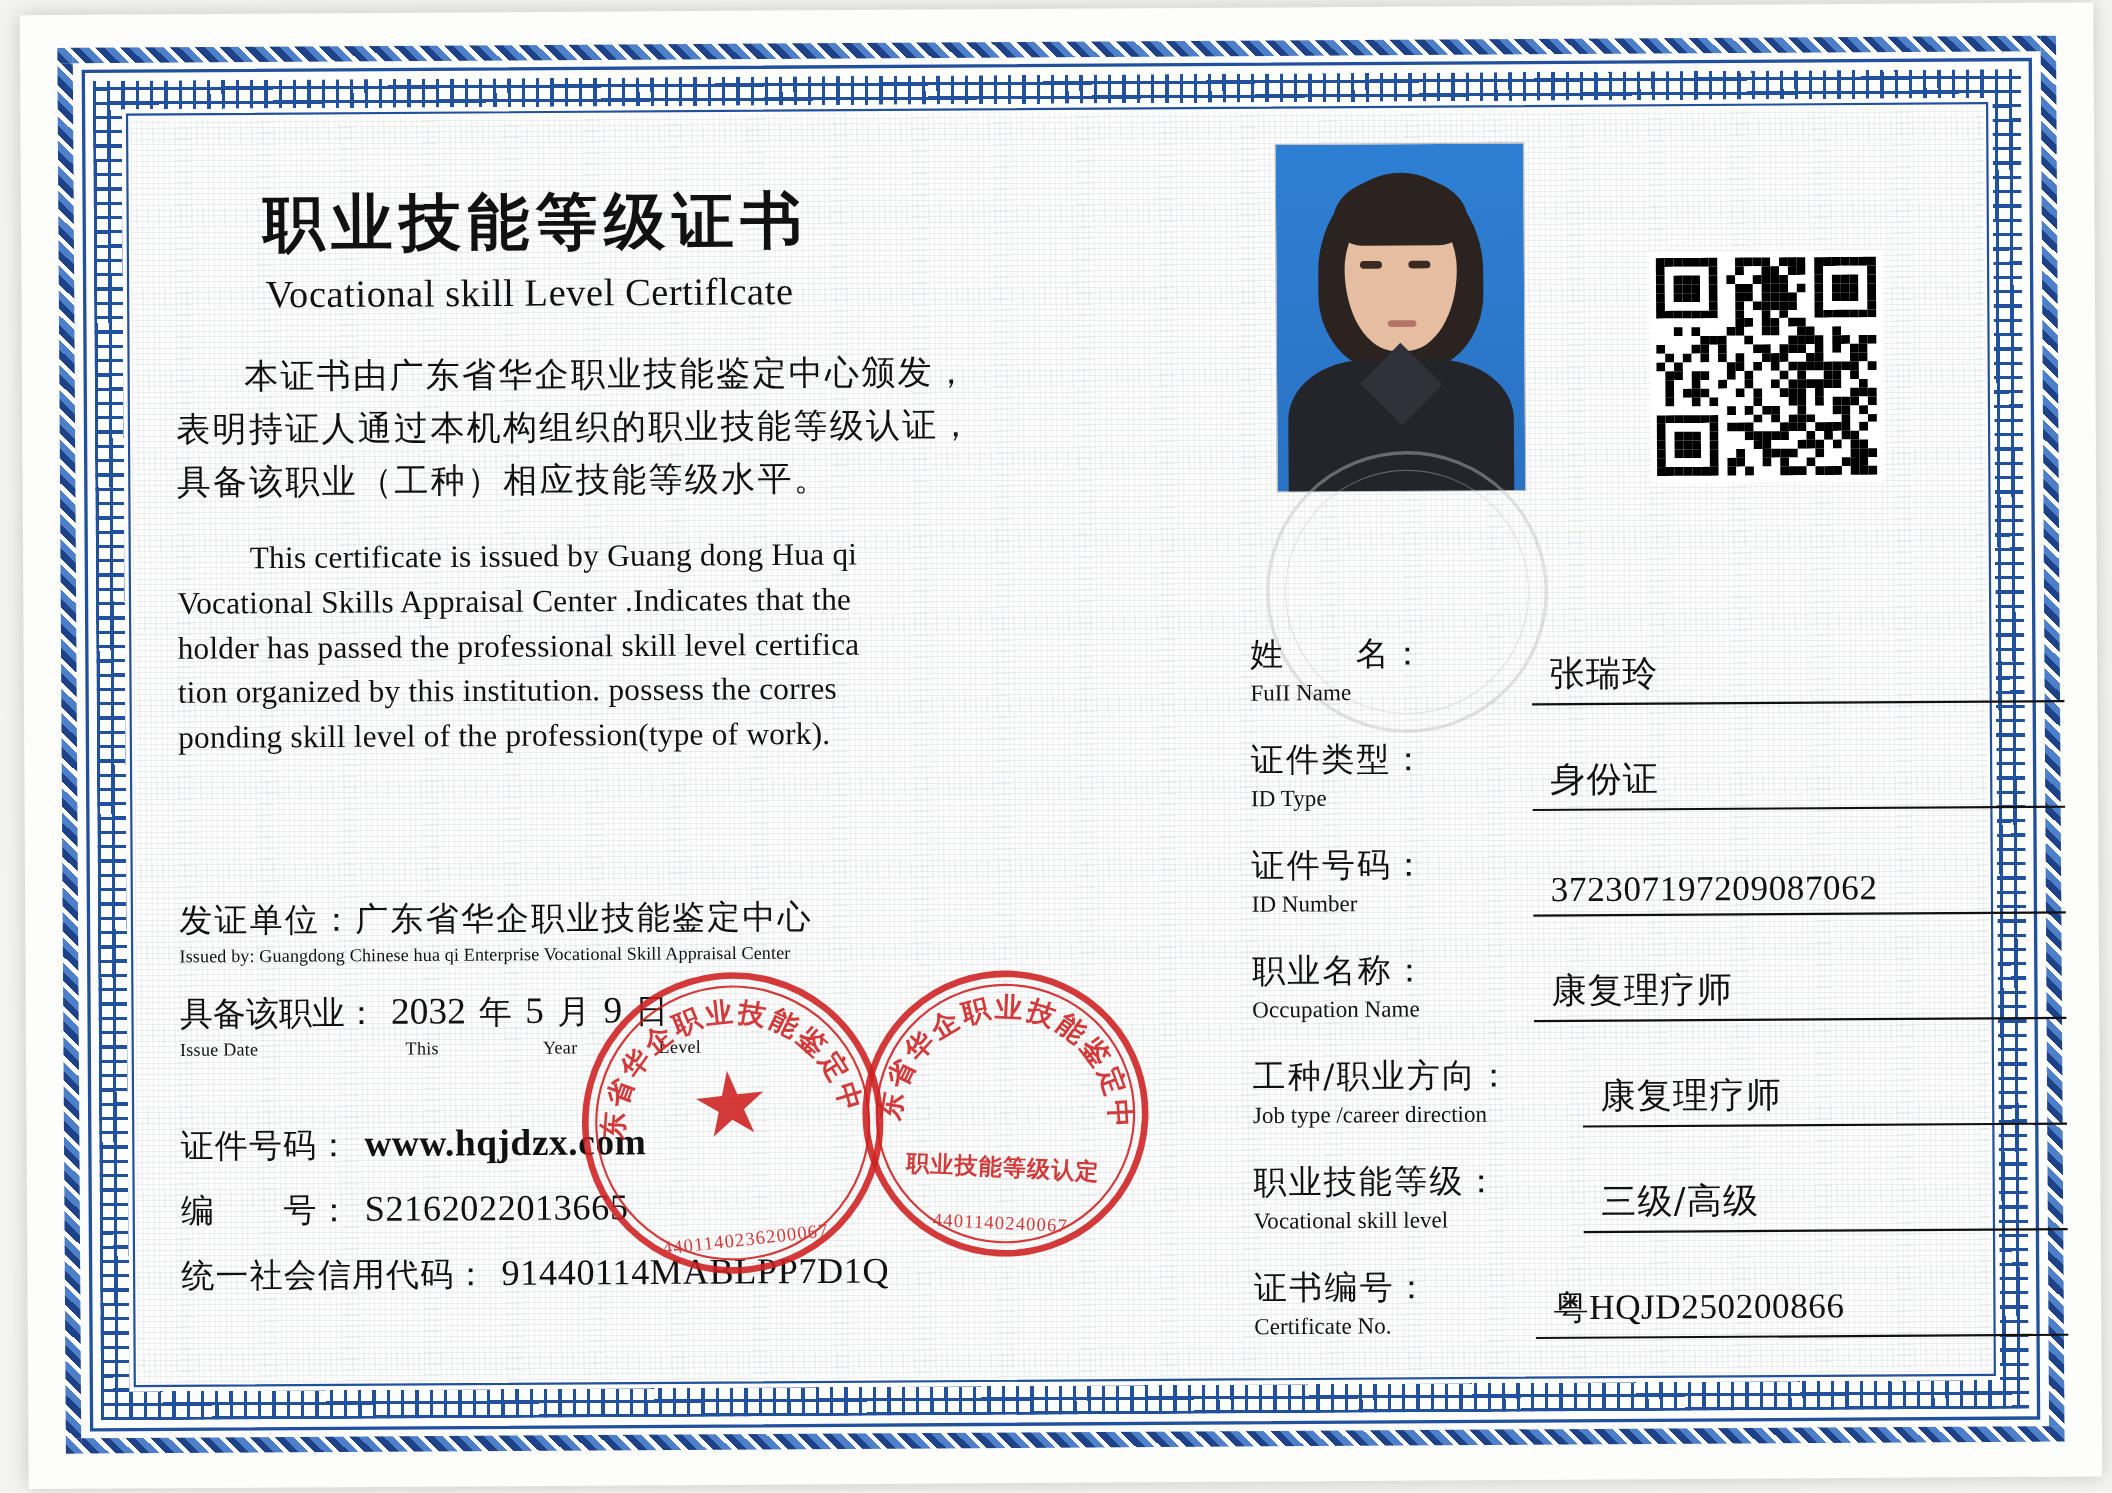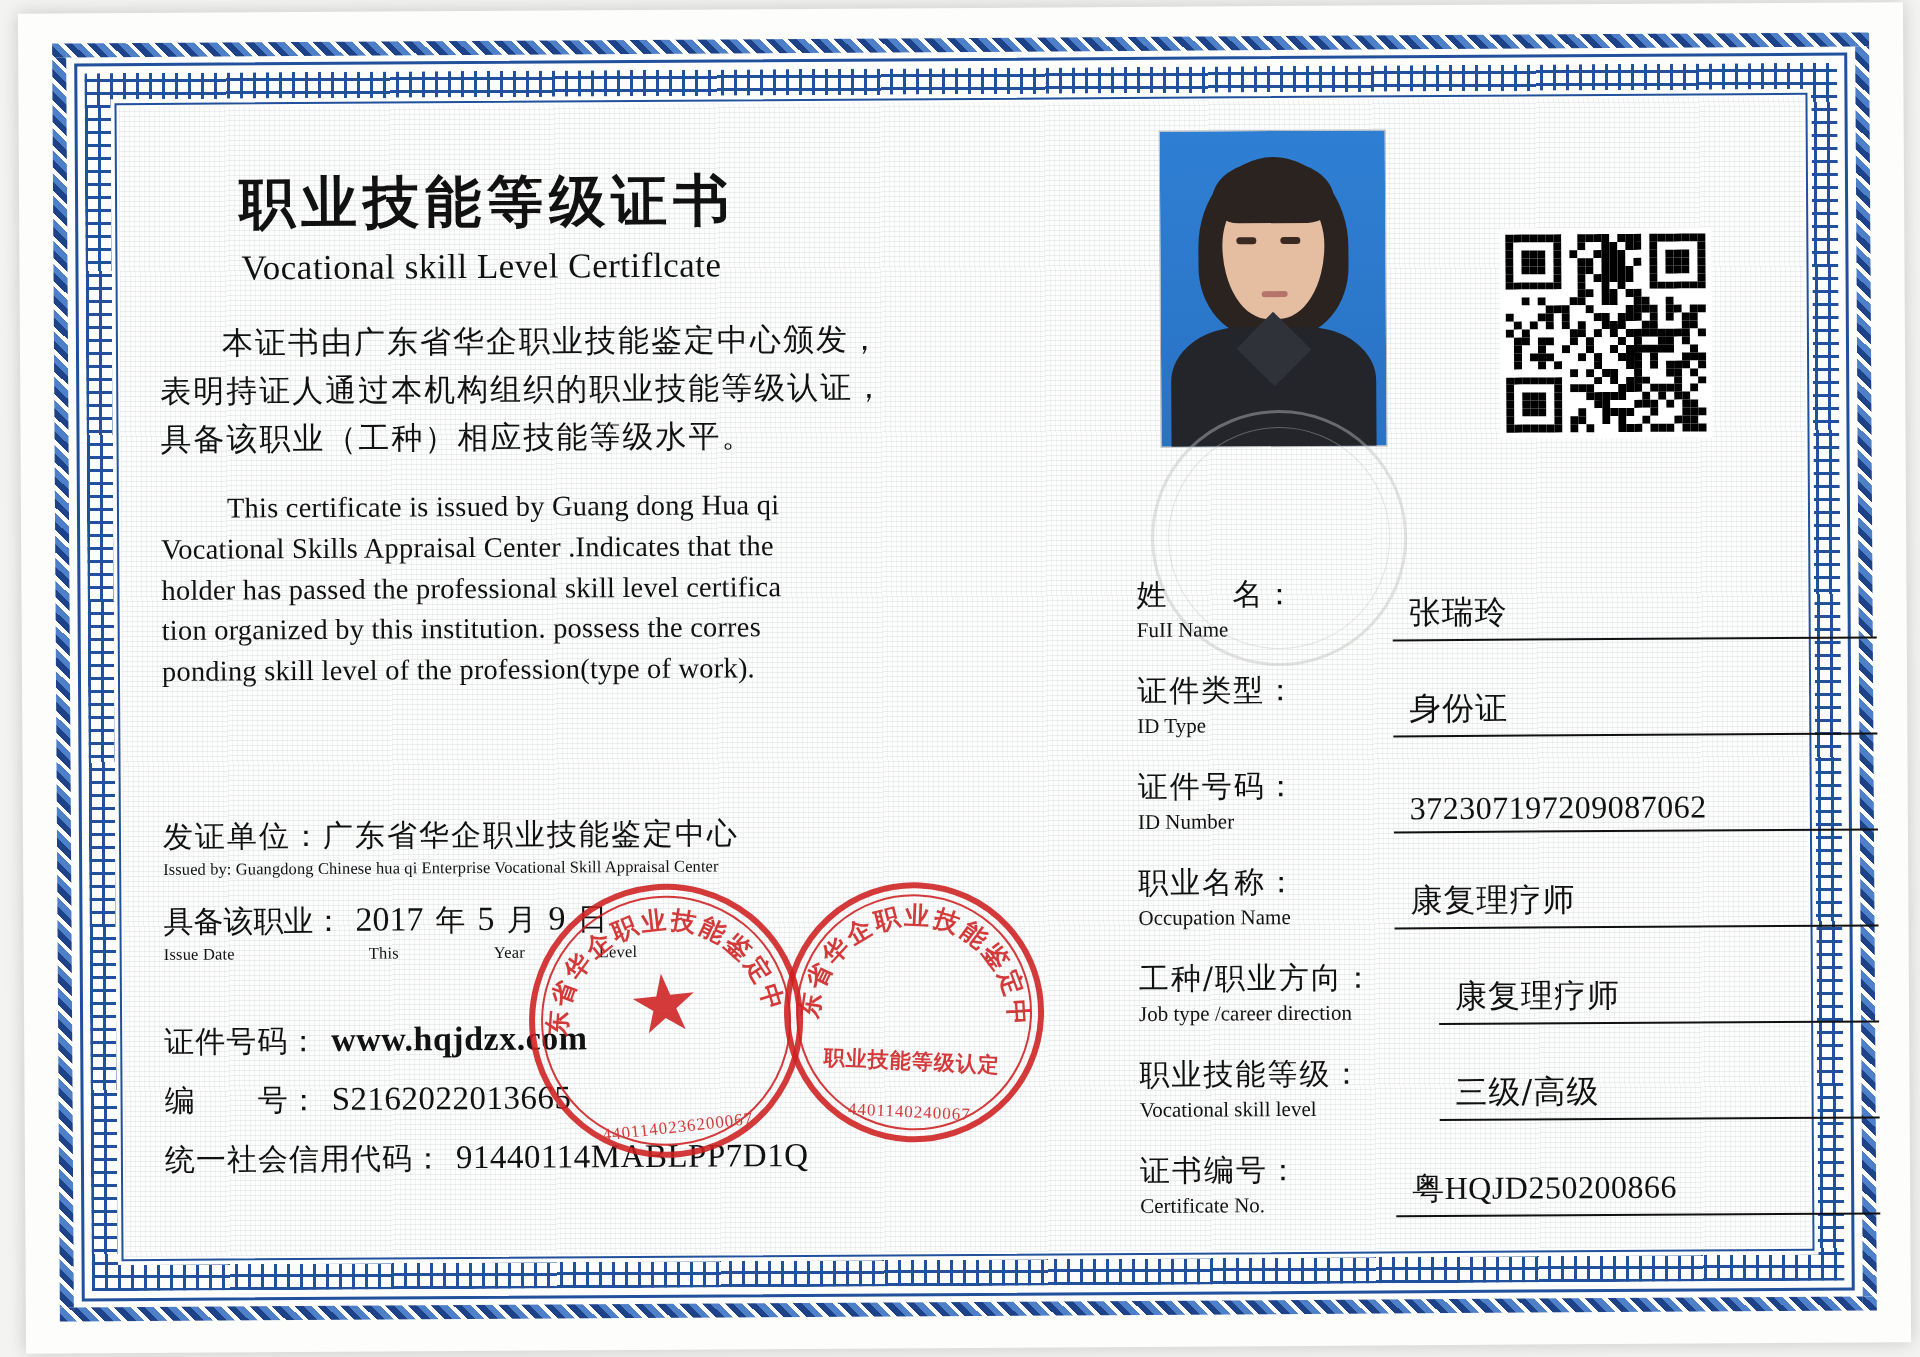--- a/index.html
+++ b/index.html
@@ -442,21 +442,21 @@
       </div>
 
       <div class="issuer-block">
         <div class="issuer-line row-label-cn">
           <span>发证单位：</span><span>广东省华企职业技能鉴定中心</span>
         </div>
         <div class="issuer-en">Issued by: Guangdong Chinese hua qi Enterprise Vocational Skill Appraisal Center</div>
 
         <div class="date-line">
           <span>具备该职业：</span>
-          <span class="date-val">2017</span>
+          <span class="date-val">2032</span>
           <span>年</span>
           <span class="date-val">5</span>
           <span>月</span>
           <span class="date-val">9</span>
           <span>日</span>
         </div>
         <div class="date-sub">
           <span style="width:205px">Issue  Date</span>
           <span style="width:125px">This</span>
           <span style="width:105px">Year</span>

